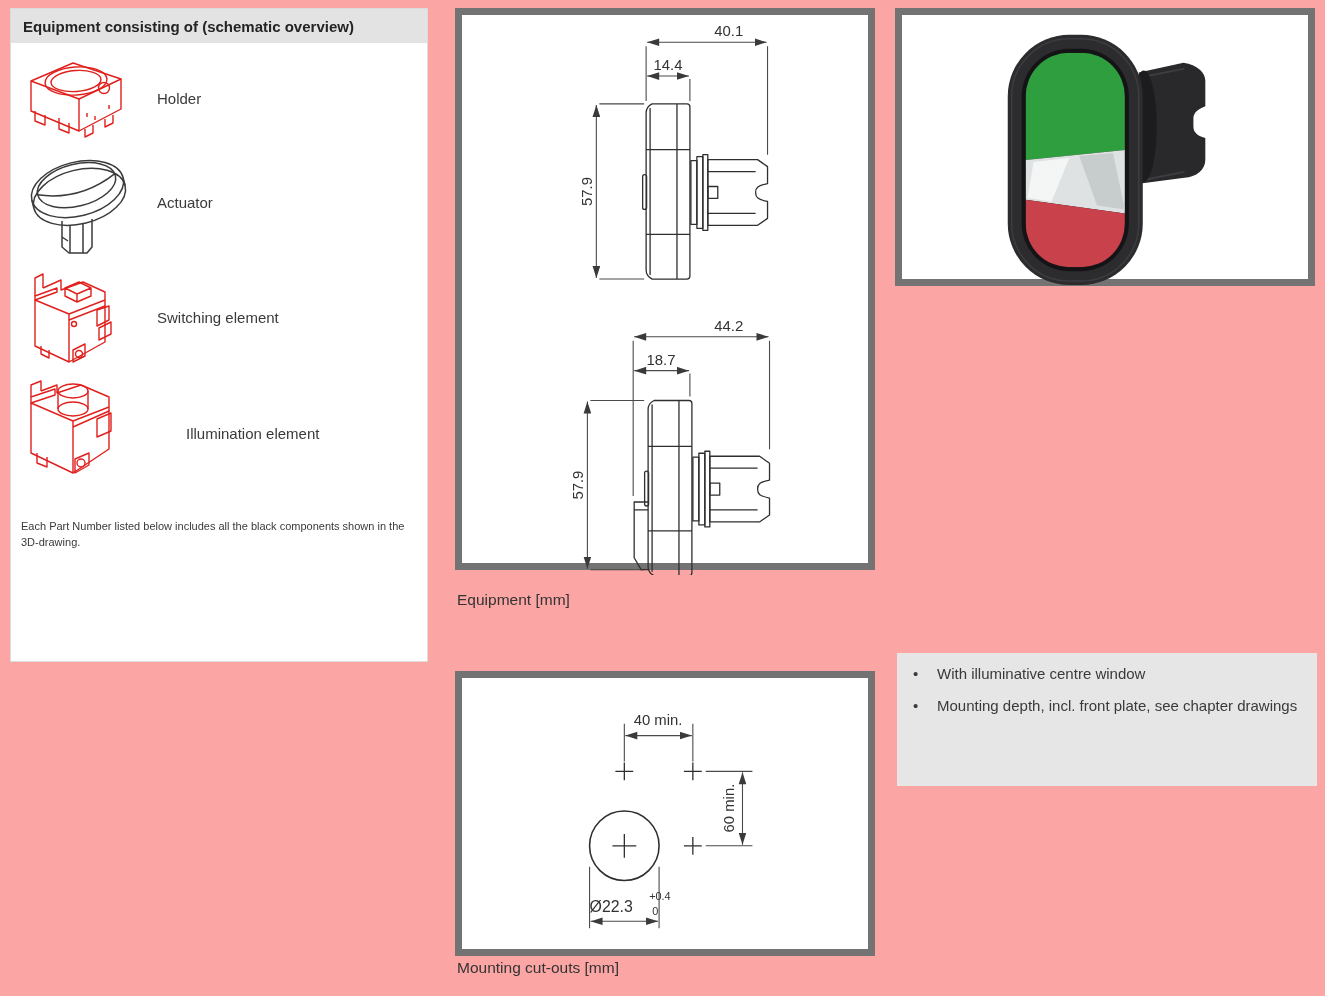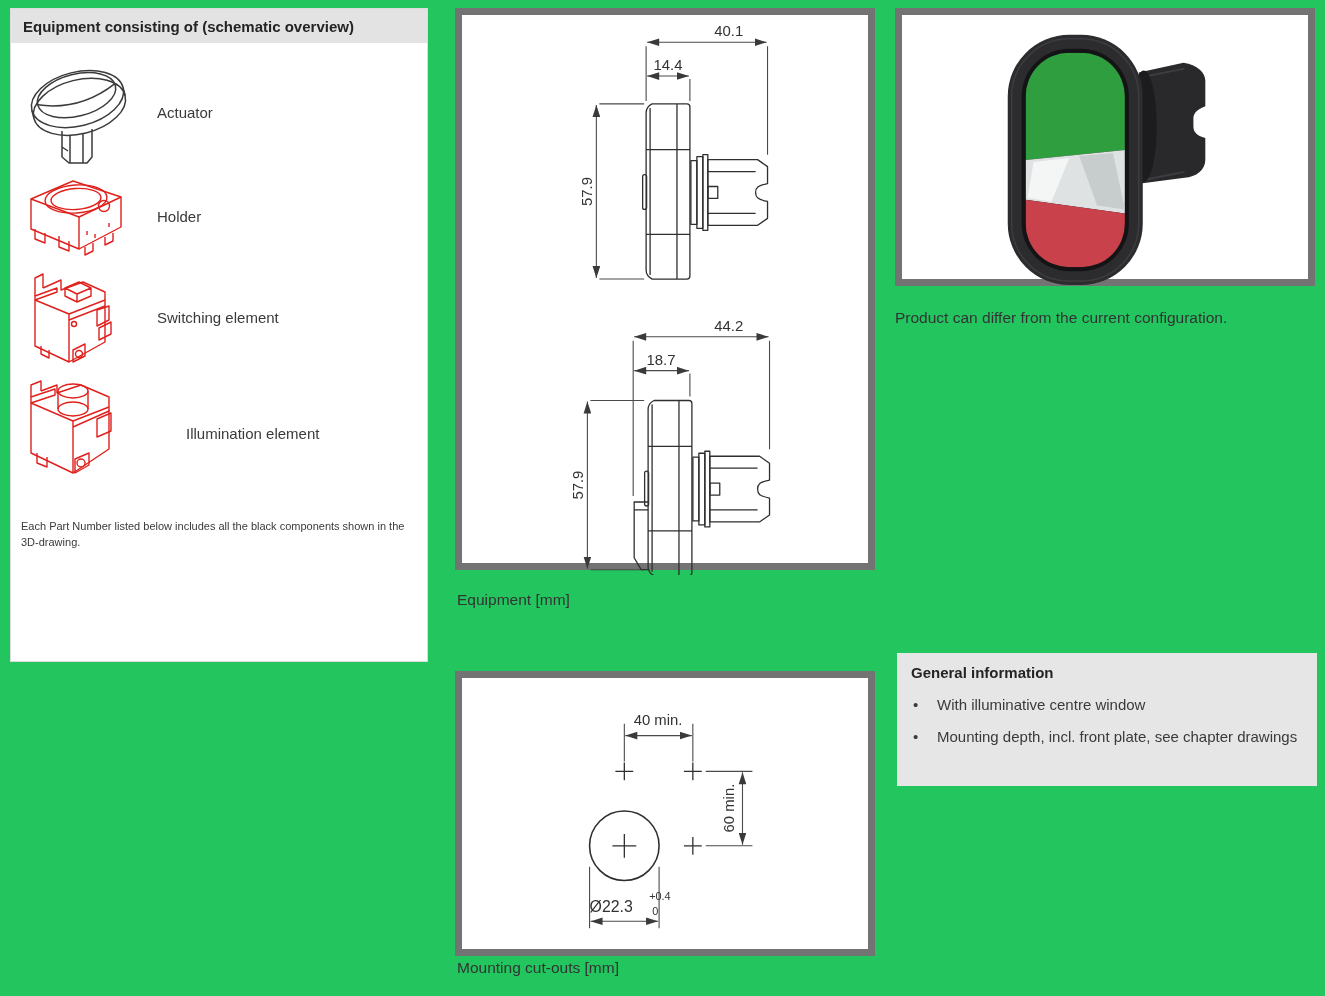--- a/index.html
+++ b/index.html
@@ -1,17 +1,17 @@
 <!DOCTYPE html>
 <html><head>
 <meta charset="utf-8">
 <style>
   html,body{margin:0;padding:0;background:#fff;}
   body{font-family:"Liberation Sans", sans-serif; color:#3a3a3a;}
-  .page{position:relative;width:1325px;height:996px;background:#22c55e;overflow:hidden;}
+  .page{position:relative;width:1325px;height:996px;background:#fca5a5;overflow:hidden;}
 
   
   .equip-panel{position:absolute;left:10px;top:8px;width:418px;height:654px;
     border:1px solid #dcdcdc;background:#fff;box-sizing:border-box;}
   .equip-header{height:34px;background:#e3e3e3;display:flex;align-items:center;
     padding:0 12px;font-size:15px;font-weight:bold;color:#242424;}
   .comp-list{padding:10px 10px 0 10px;}
   .comp-row{display:flex;align-items:center;}
   .comp-icon{width:122px;flex:0 0 122px;display:flex;justify-content:flex-start;}
   .comp-label{font-size:15px;color:#3a3a3a;padding-left:14px;}
@@ -51,54 +51,54 @@
 
 <div class="page">
 
   <section class="equip-panel">
     <header class="equip-header">
       <span>Equipment consisting of (schematic overview)</span>
     </header>
 
     <div class="comp-list">
 
-      <div class="comp-row" style="height:118px;">
-        <span class="comp-icon">
-          <svg width="118" height="114" viewBox="0 0 118 114" class="icon-black">
-            <g transform="rotate(-14 57 46)">
-              <ellipse cx="57" cy="52" rx="47" ry="27"></ellipse>
-              <ellipse cx="57" cy="44" rx="47" ry="27"></ellipse>
-              <ellipse cx="57" cy="40" rx="40" ry="21"></ellipse>
-              <path d="M17,40 Q57,56 97,38"></path>
-              <path d="M10,44 L10,52 M104,44 L104,52"></path>
-            </g>
-            <path d="M41,76 L41,102 L48,108 L66,108 L71,102 L71,74"></path>
-            <path d="M49,80 L49,108 M62,78 L62,108 M41,92 L47,96"></path>
-          </svg>
-        </span>
-        <span class="comp-label">Actuator</span>
-      </div>
-
       <div class="comp-row" style="height:90px;">
         <span class="comp-icon">
           <svg width="112" height="86" viewBox="0 0 112 86" class="icon-red">
             <path d="M10,26 L52,8 L100,24 L58,44 Z"></path>
             <g transform="rotate(-4 55 26)">
               <ellipse cx="55" cy="26" rx="31" ry="14"></ellipse>
               <ellipse cx="55" cy="26" rx="25" ry="10.5"></ellipse>
             </g>
             <circle cx="83" cy="33" r="5.5"></circle>
             <path d="M10,26 L10,56 L58,76 L58,44"></path>
             <path d="M58,76 L100,54 L100,24"></path>
             <path d="M14,56 L14,66 L24,70 L24,60 M38,63 L38,74 L48,78 L48,68"></path>
             <path d="M64,74 L64,82 L72,78 L72,70 M84,64 L84,72 L92,68 L92,60"></path>
             <path d="M66,58 l0,4 M74,61 l0,4 M88,50 l0,4"></path>
           </svg>
         </span>
         <span class="comp-label">Holder</span>
+      </div>
+
+      <div class="comp-row" style="height:118px;">
+        <span class="comp-icon">
+          <svg width="118" height="114" viewBox="0 0 118 114" class="icon-black">
+            <g transform="rotate(-14 57 46)">
+              <ellipse cx="57" cy="52" rx="47" ry="27"></ellipse>
+              <ellipse cx="57" cy="44" rx="47" ry="27"></ellipse>
+              <ellipse cx="57" cy="40" rx="40" ry="21"></ellipse>
+              <path d="M17,40 Q57,56 97,38"></path>
+              <path d="M10,44 L10,52 M104,44 L104,52"></path>
+            </g>
+            <path d="M41,76 L41,102 L48,108 L66,108 L71,102 L71,74"></path>
+            <path d="M49,80 L49,108 M62,78 L62,108 M41,92 L47,96"></path>
+          </svg>
+        </span>
+        <span class="comp-label">Actuator</span>
       </div>
 
       <div class="comp-row" style="height:112px;">
         <span class="comp-icon">
           <svg width="104" height="110" viewBox="0 0 104 110" class="icon-red">
             <path d="M14,34 L14,16 L22,12 L22,26"></path>
             <path d="M22,26 L40,18 L40,28 L62,20 L84,30 L84,44"></path>
             <path d="M44,26 L58,20 L70,26 L56,32 Z M44,26 L44,34 L56,40 L56,32 M56,40 L70,34 L70,26"></path>
             <path d="M14,34 L36,26 L36,30 L14,38 Z"></path>
             <path d="M14,38 L14,84 L48,100 L48,52 L14,38"></path>
@@ -258,24 +258,22 @@
       <rect x="120" y="34" width="108" height="224" rx="48" fill="#141416"></rect>
       <g clip-path="url(#faceclip)">
         <polygon points="124,38 224,38 224,136 124,146" fill="#2f9e3e"></polygon>
         <polygon points="124,146 224,136 224,200 124,186" fill="#dfe2e3"></polygon>
         <polygon points="132,148 168,144 150,188 126,184" fill="#f4f6f6"></polygon>
         <polygon points="178,142 212,139 224,196 196,192" fill="#c7cccd"></polygon>
         <polygon points="124,186 224,200 224,254 124,254" fill="#c8414b"></polygon>
       </g>
     </svg>
   </div>
-  <div class="caption cap-product">Product can differ from the current configuration.</div>
 
   <aside class="gen-info">
-    <h3>General information</h3>
     <ul>
       <li>
         <span class="dot">•</span>
         <span>With illuminative centre window</span>
       </li>
       <li>
         <span class="dot">•</span>
         <span>Mounting depth, incl. front plate, see chapter drawings</span>
       </li>
     </ul>

